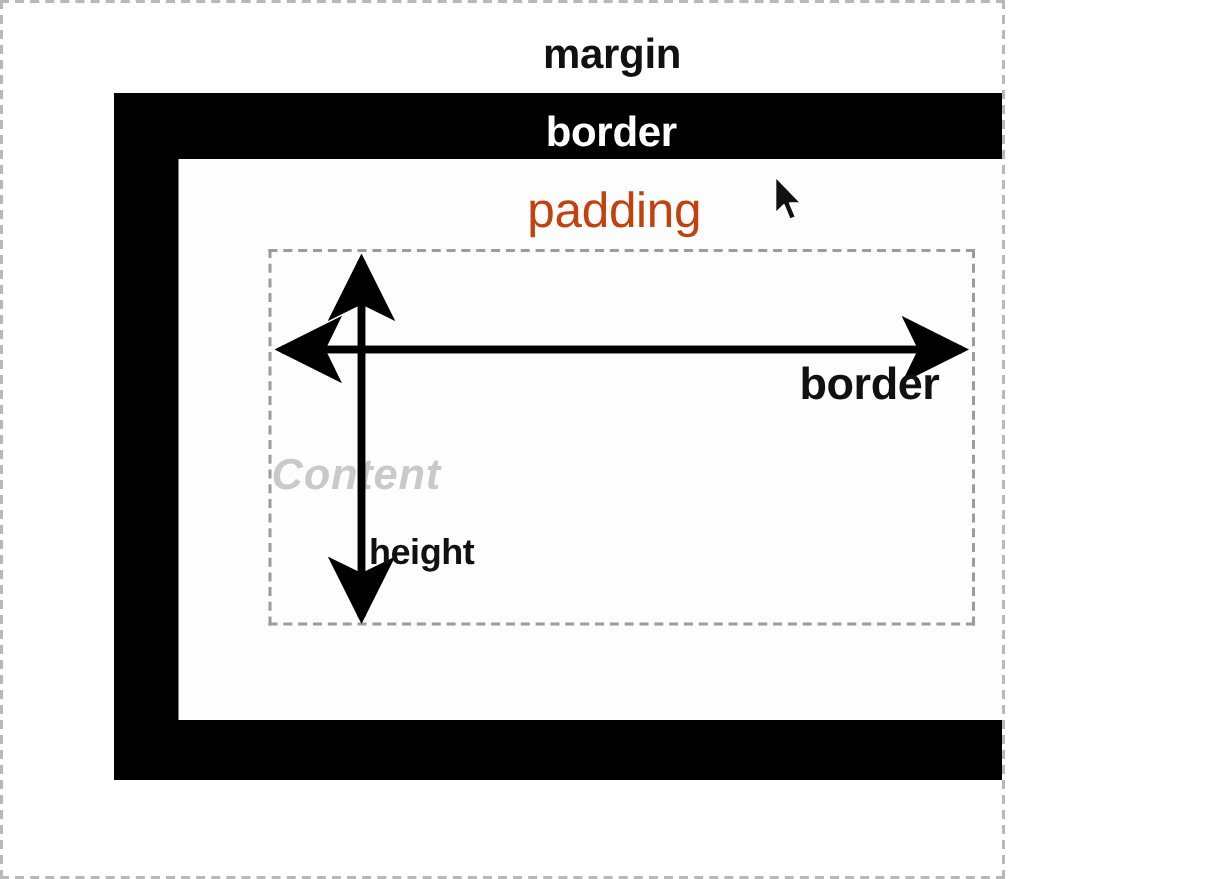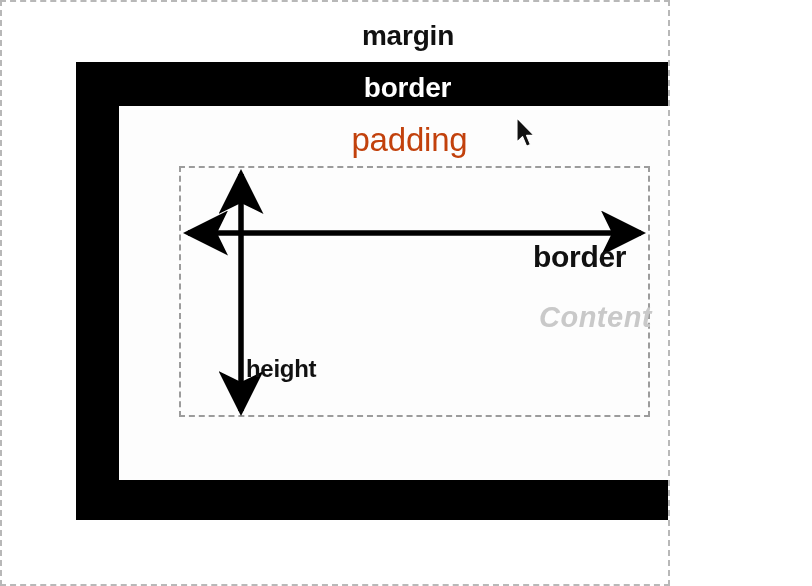--- a/index.html
+++ b/index.html
@@ -95,21 +95,21 @@
     width: 471px;
     height: 251px;
     border: 2px dashed #9c9c9c;
     box-sizing: border-box;
   }
   #content-label {
     position: absolute;
     left: 0;
     top: 133px;
     width: 471px;
-    text-align: right;
+    text-align: left;
     font-size: 29px;
     font-weight: bold;
     font-style: italic;
     color: #c9c9c9;
     letter-spacing: 0.5px;
   }
 
   
   #arrows {
     position: absolute;

